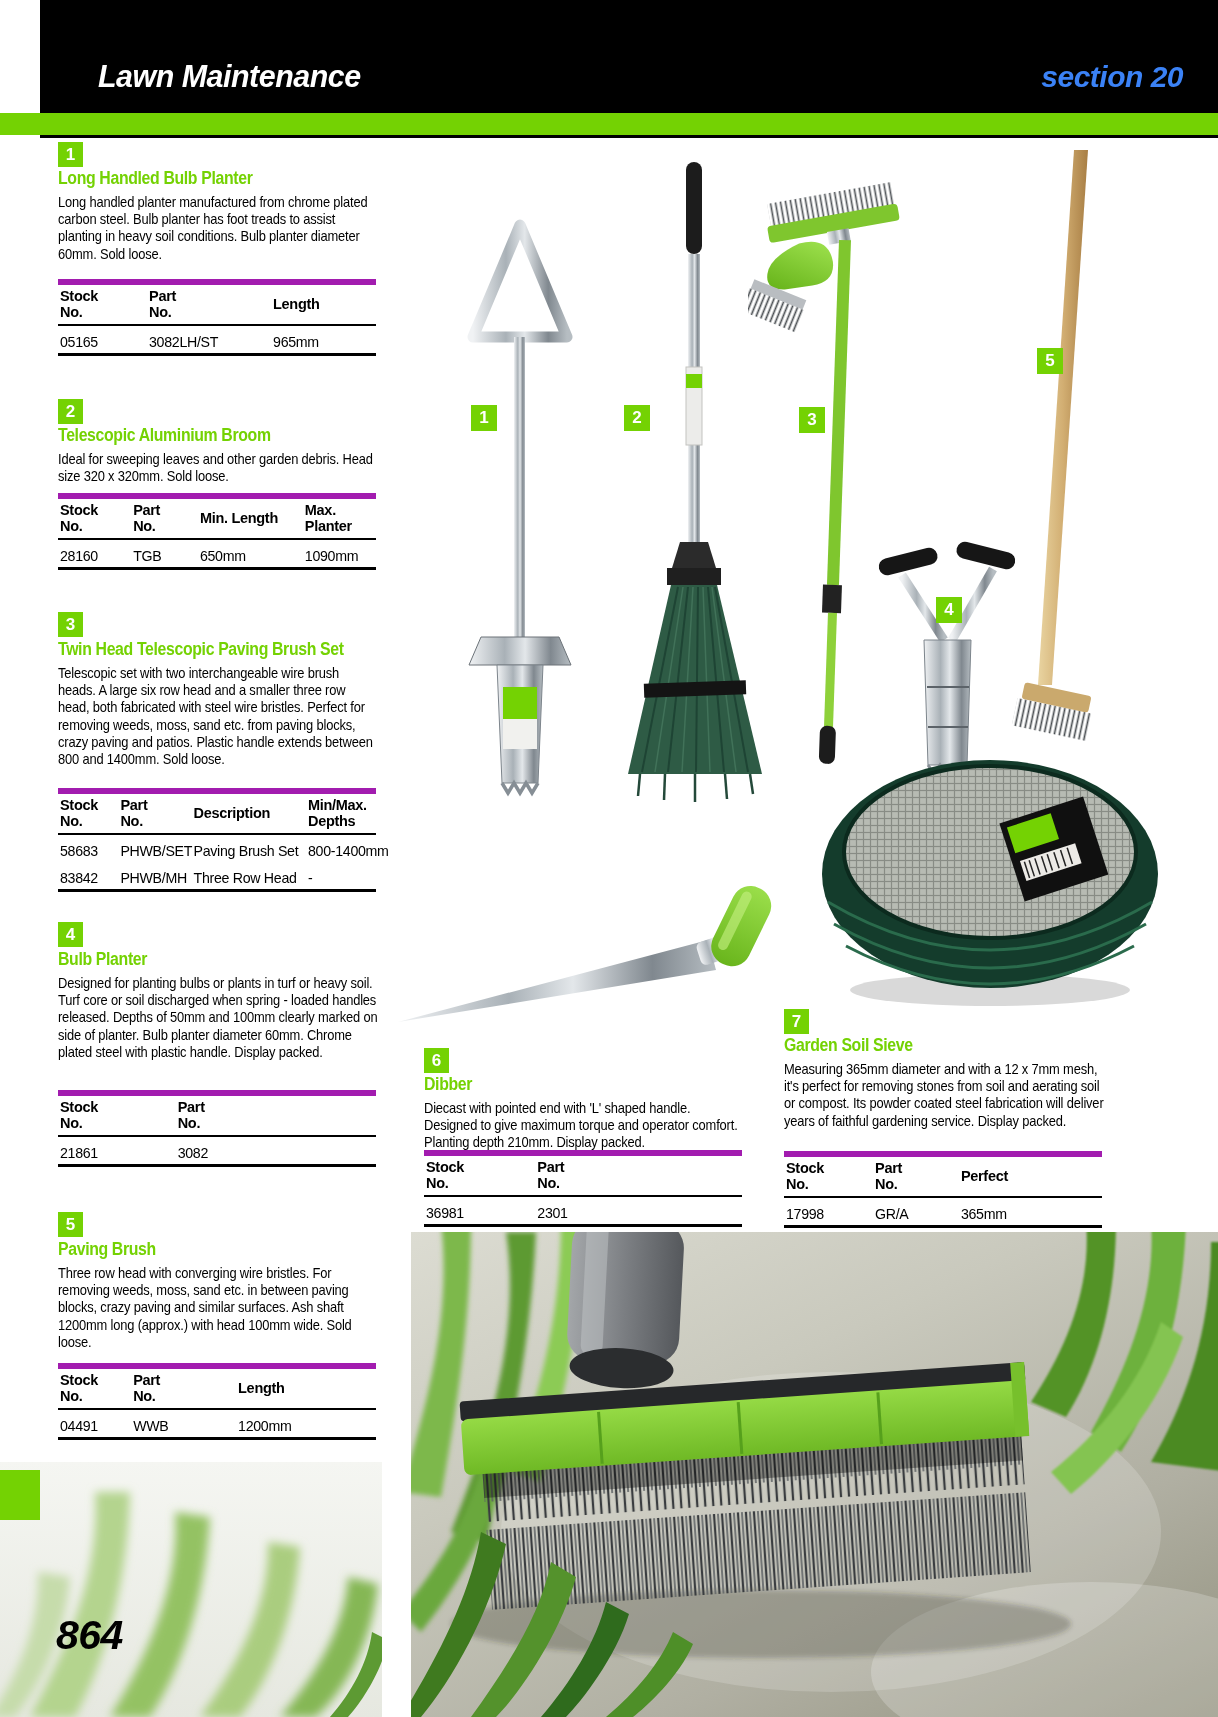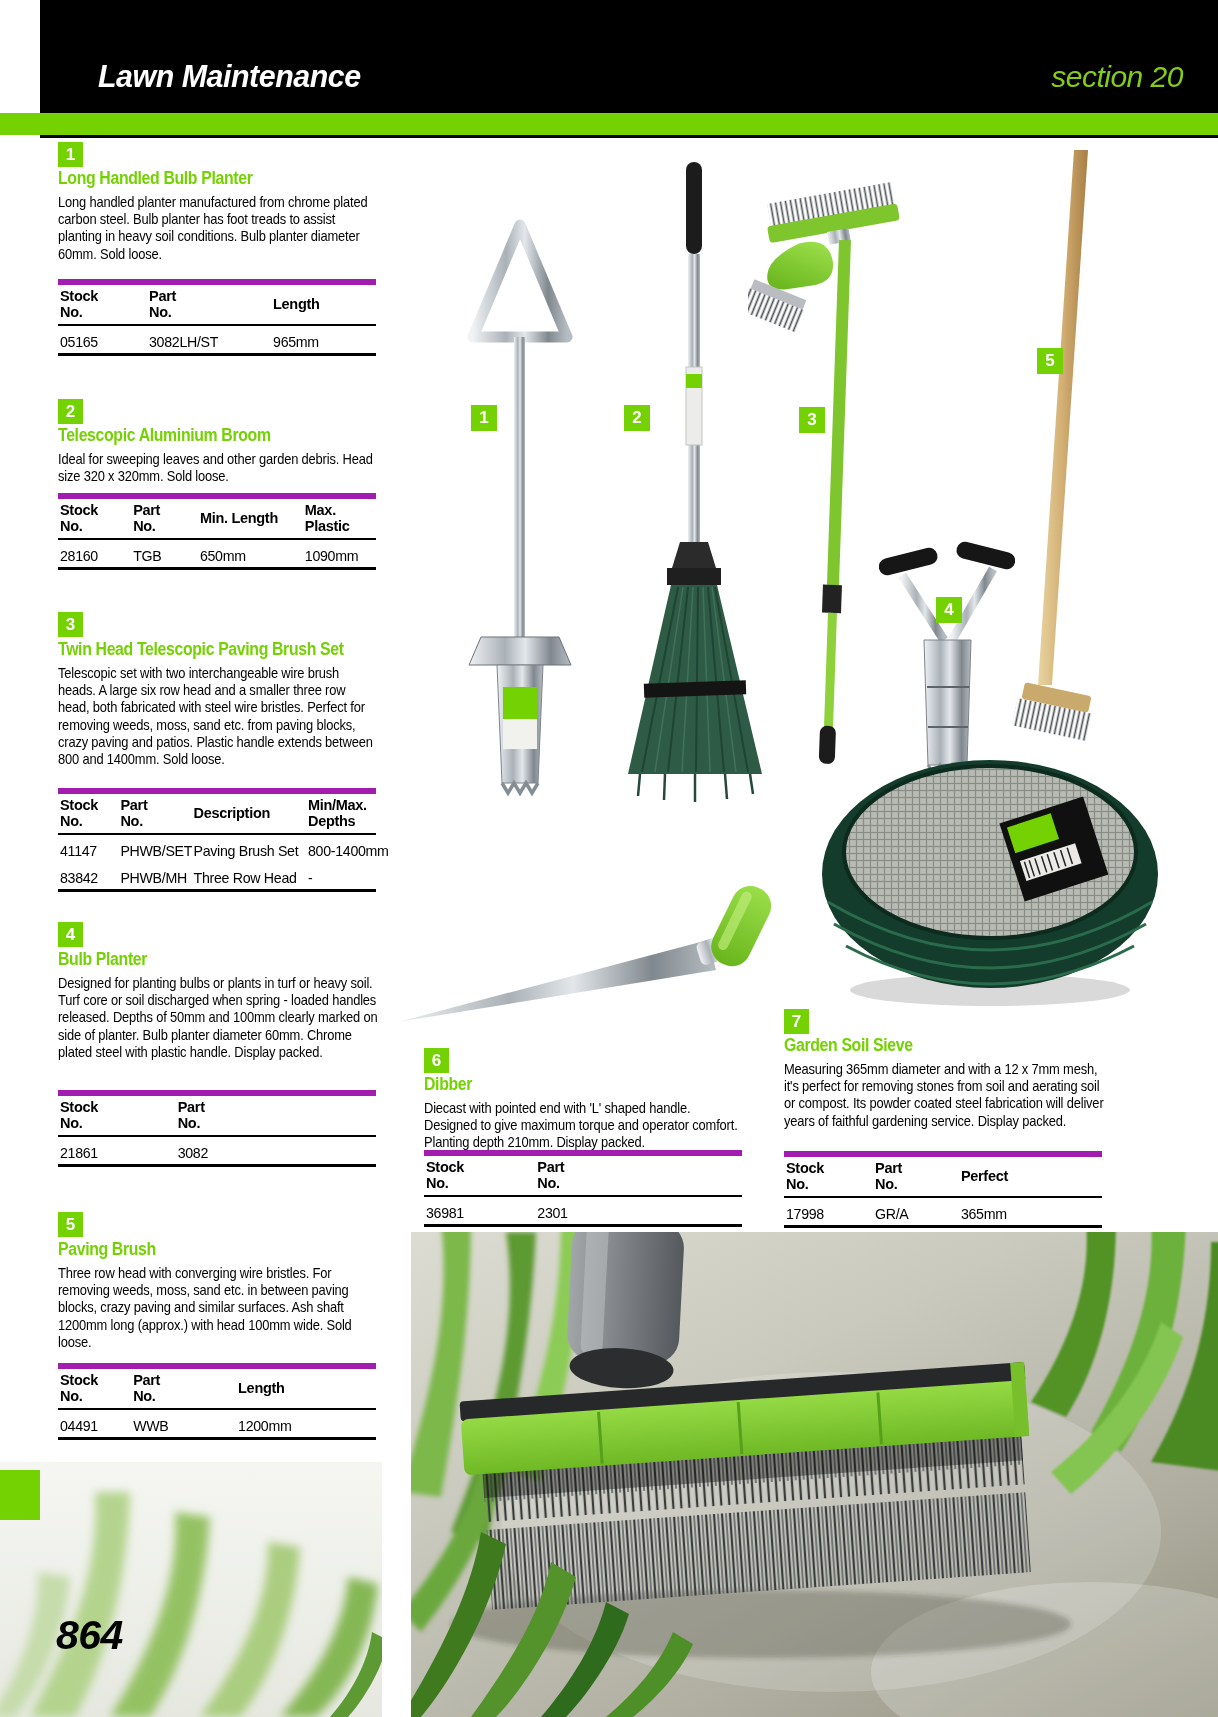--- a/index.html
+++ b/index.html
@@ -3,21 +3,21 @@
 <meta charset="utf-8">
 <style>
   :root{ --accent:#74D203; }
   *{margin:0;padding:0;box-sizing:border-box;}
   body{width:1218px;height:1717px;background:#fff;font-family:"Liberation Sans",sans-serif;position:relative;overflow:hidden;}
   #page{position:absolute;inset:0;width:1218px;height:1717px;background:#fff;}
 
   
   .hdr{position:absolute;left:0;top:0;width:1218px;height:138px;background:#000;margin-left:40px;}
   .hdr-title{position:absolute;left:58px;top:58px;color:#fff;font-size:32px;font-weight:bold;font-style:italic;letter-spacing:-0.5px;transform:scaleX(.95);transform-origin:0 0;white-space:nowrap;}
-  .hdr-section{position:absolute;right:75px;top:60px;color:#84cc16;font-size:30px;font-weight:normal;font-style:italic;letter-spacing:-0.5px;white-space:nowrap;}
+  .hdr-section{position:absolute;right:75px;top:60px;color:#3b82f6;font-size:30px;font-weight:bold;font-style:italic;letter-spacing:-0.5px;white-space:nowrap;}
   .green-bar{position:absolute;left:0;top:113px;width:1218px;height:22px;background:var(--accent);}
 
   
   .badge{position:absolute;width:25px;height:25px;background:var(--accent);color:#fff;font-weight:bold;font-size:17px;display:flex;align-items:center;justify-content:center;z-index:6;}
   .pname{position:absolute;color:var(--accent);font-weight:bold;font-size:18px;letter-spacing:-0.4px;white-space:nowrap;transform:scaleX(.88);transform-origin:0 0;z-index:6;}
   .pdesc{position:absolute;font-size:15px;line-height:17.2px;letter-spacing:-0.2px;color:#000;transform:scaleX(.86);transform-origin:0 0;width:374px;z-index:6;}
 
   .tblwrap{position:absolute;width:318px;z-index:6;background:transparent;}
   table.spec{width:100%;border-collapse:collapse;table-layout:fixed;border-top:6px solid #a21caf;border-bottom:3px solid #000;}
   table.spec th{font-weight:bold;text-align:left;font-size:14.5px;letter-spacing:-0.3px;white-space:pre-line;vertical-align:middle;line-height:1.12;border-bottom:2px solid #000;padding:3px 2px 4px 2px;}
@@ -128,21 +128,21 @@
   <div class="pdesc" style="left:58px;top:450px">Ideal for sweeping leaves and other garden debris. Head size 320 x 320mm. Sold loose.</div>
   <div class="tblwrap" style="left:58px;top:493px">
       <table class="spec tb2">
         <thead>
           <tr>
             <th>Stock
 No.</th>
             <th>Part
 No.</th>
             <th>Min. Length</th>
-            <th>Max. Plastic</th>
+            <th>Max. Planter</th>
           </tr>
         </thead>
         <tbody>
           <tr>
             <td>28160</td>
             <td>TGB</td>
             <td>650mm</td>
             <td>1090mm</td>
           </tr>
         </tbody>
@@ -160,21 +160,21 @@
 No.</th>
             <th>Part
 No.</th>
             <th>Description</th>
             <th>Min/Max.
 Depths</th>
           </tr>
         </thead>
         <tbody>
           <tr>
-            <td>41147</td>
+            <td>58683</td>
             <td>PHWB/SET</td>
             <td>Paving Brush Set</td>
             <td>800-1400mm</td>
           </tr>
           <tr>
             <td>83842</td>
             <td>PHWB/MH</td>
             <td>Three Row Head</td>
             <td>-</td>
           </tr>

